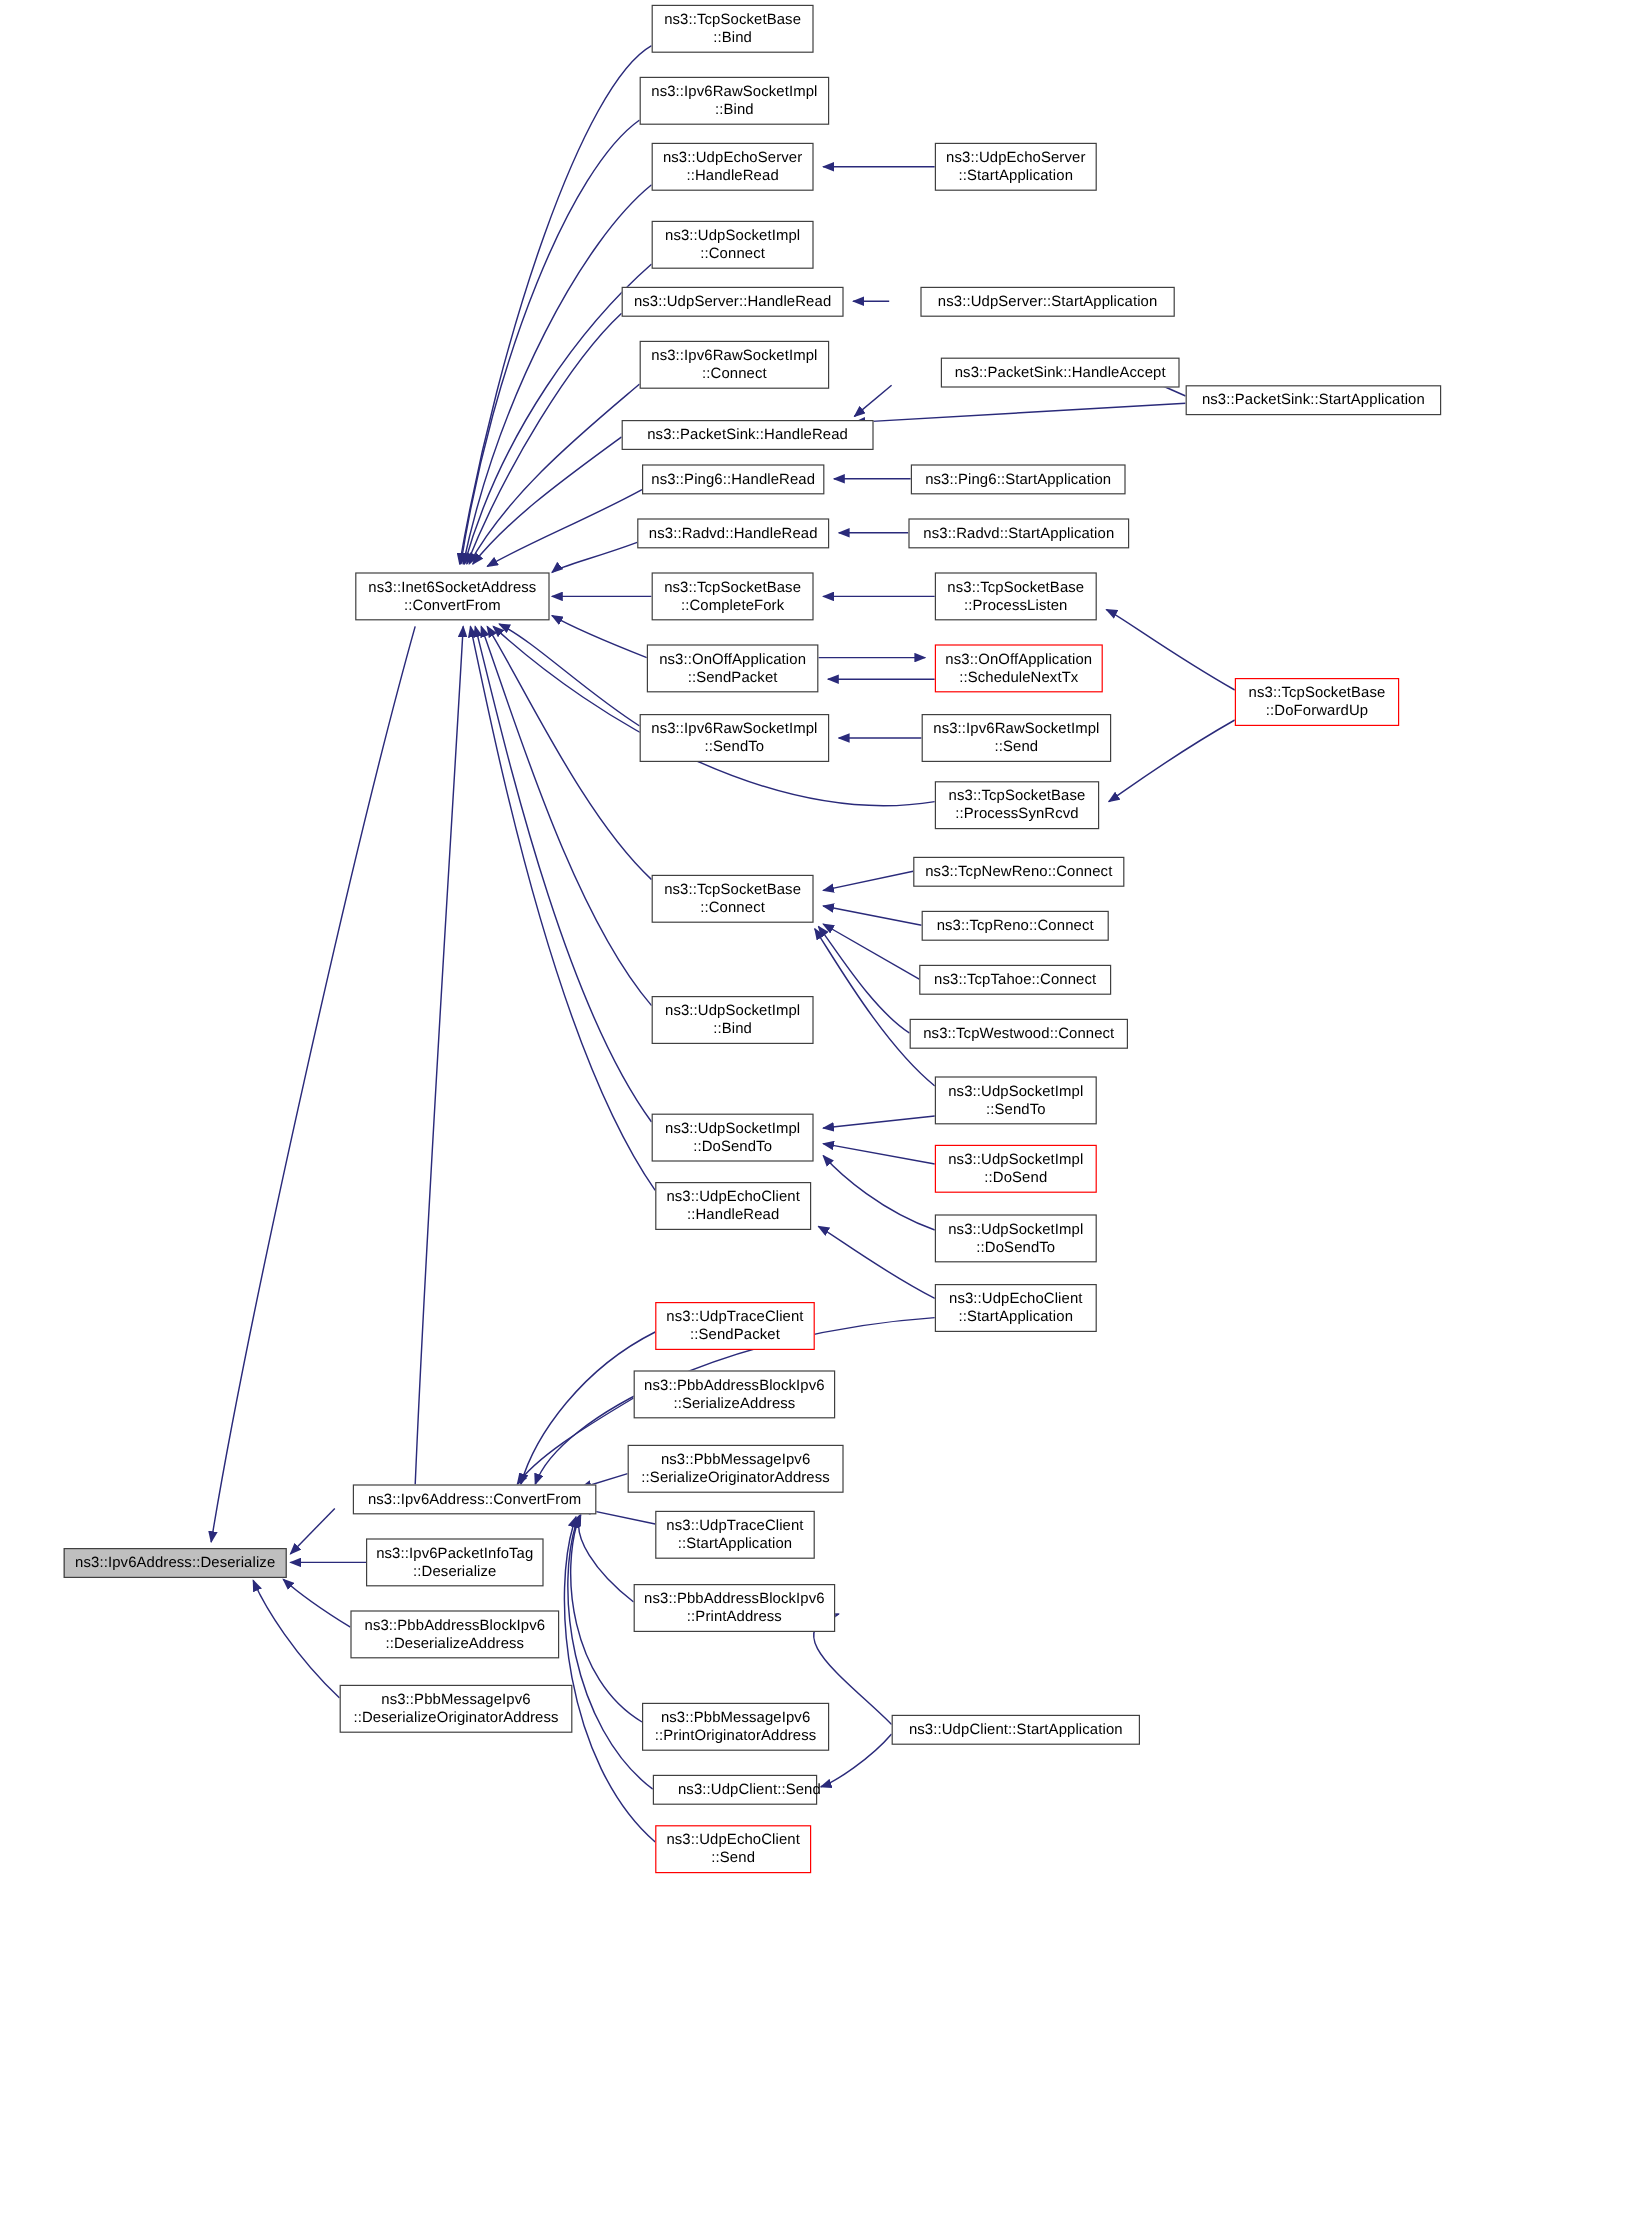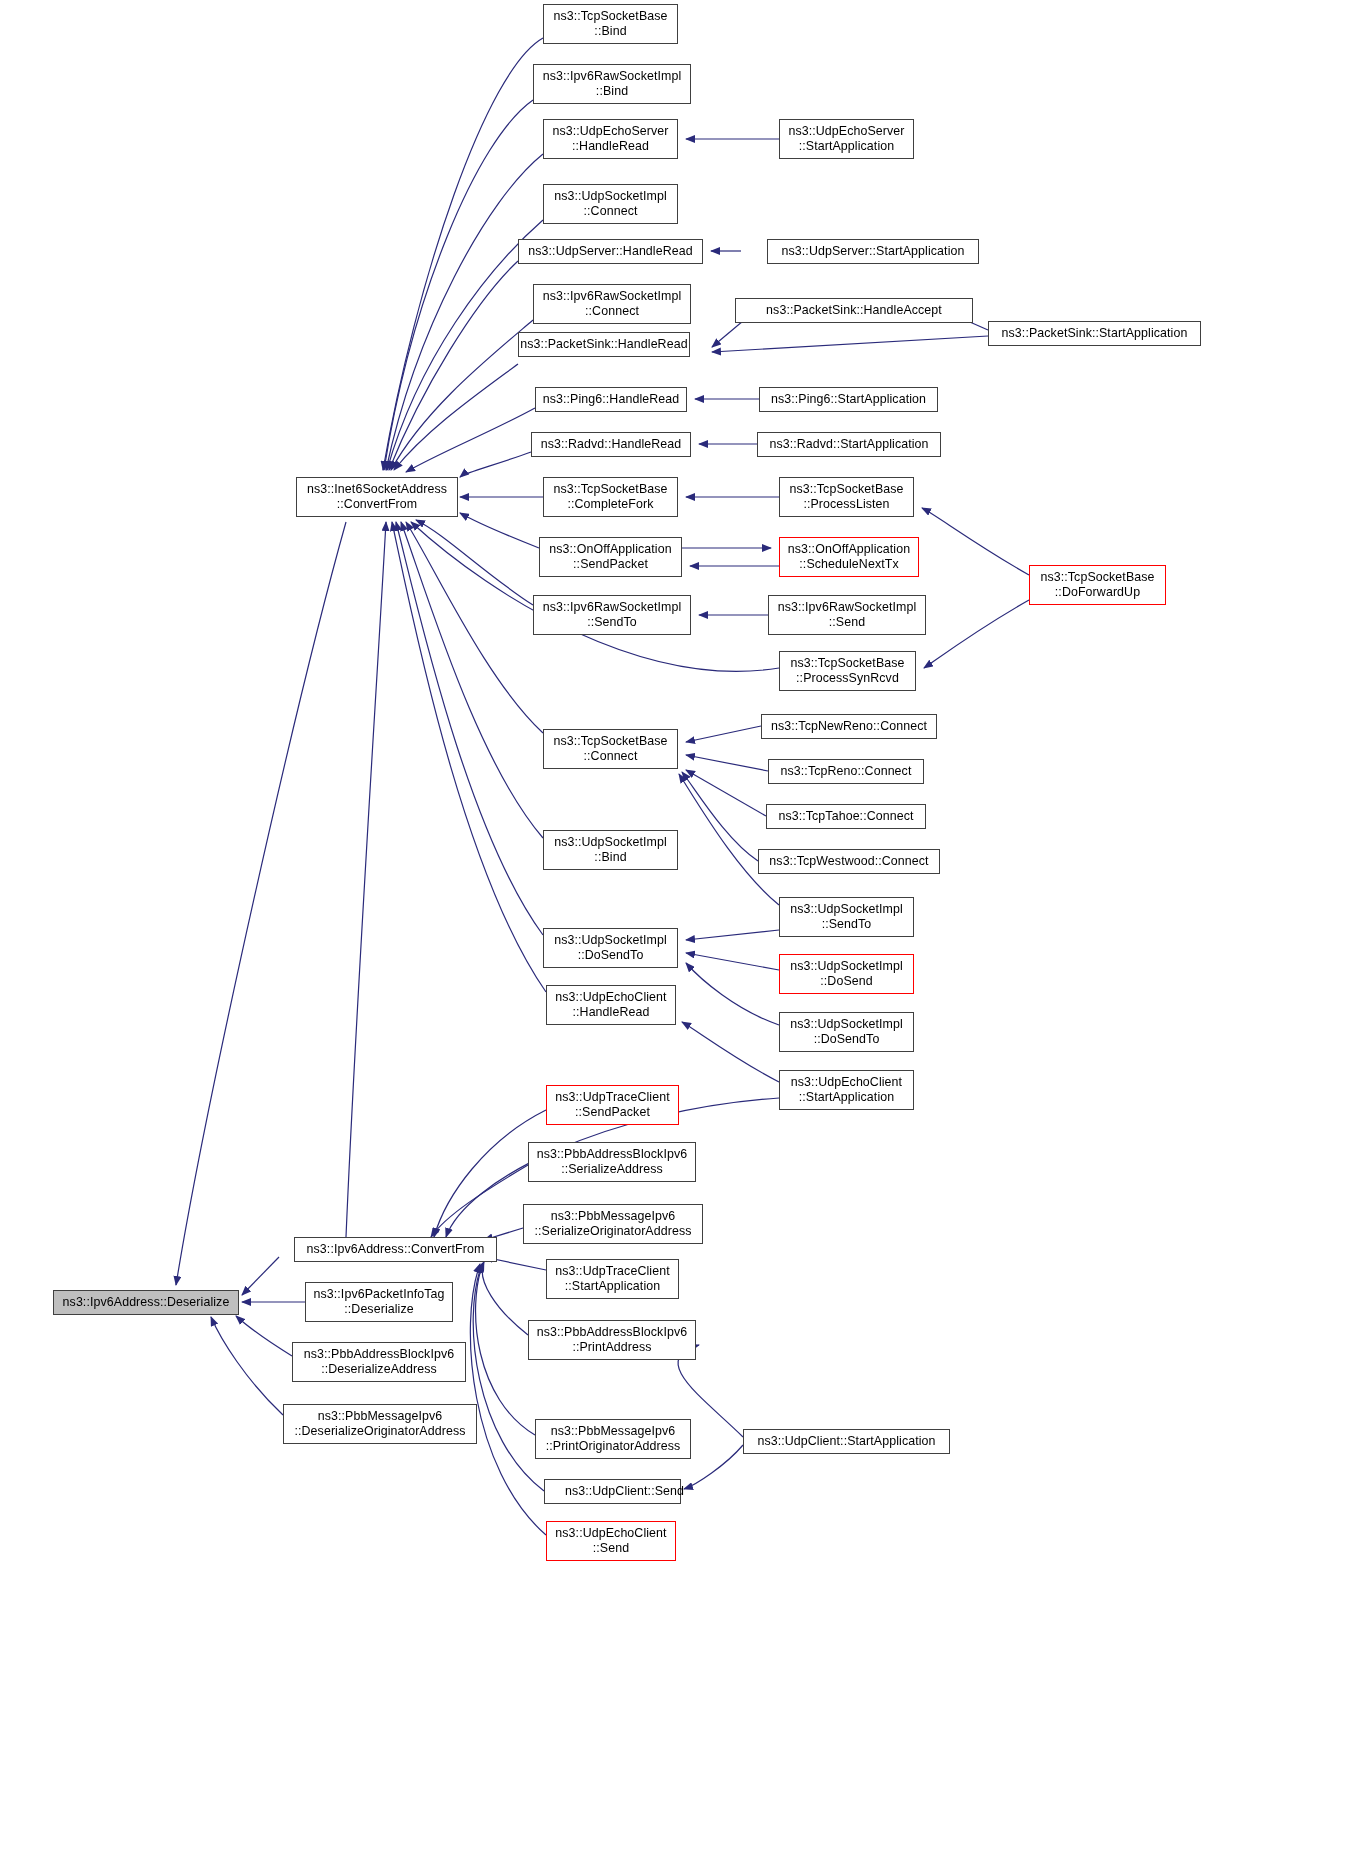--- a/index.html
+++ b/index.html
@@ -124,23 +124,23 @@
       <div class="node" style="left: 497px; top: 119px; width: 135px; height: 40px;">ns3::UdpEchoServer
 ::HandleRead</div>
       <div class="node" style="left: 733px; top: 119px; width: 135px; height: 40px;">ns3::UdpEchoServer
 ::StartApplication</div>
       <div class="node" style="left: 497px; top: 184px; width: 135px; height: 40px;">ns3::UdpSocketImpl
 ::Connect</div>
       <div class="node" style="left: 472px; top: 239px; width: 185px; height: 25px;">ns3::UdpServer::HandleRead</div>
       <div class="node" style="left: 721px; top: 239px; width: 212px; height: 25px;">ns3::UdpServer::StartApplication</div>
       <div class="node" style="left: 487px; top: 284px; width: 158px; height: 40px;">ns3::Ipv6RawSocketImpl
 ::Connect</div>
-      <div class="node" style="left: 689px; top: 298px; width: 238px; height: 25px; text-align: right;">ns3::PacketSink::HandleAccept</div>
+      <div class="node" style="left: 738px; top: 298px; width: 199px; height: 25px; text-align: right;">ns3::PacketSink::HandleAccept</div>
       <div class="node" style="left: 942px; top: 321px; width: 213px; height: 25px;">ns3::PacketSink::StartApplication</div>
-      <div class="node" style="left: 472px; top: 332px; width: 172px; height: 25px;">ns3::PacketSink::HandleRead</div>
+      <div class="node" style="left: 472px; top: 350px; width: 210px; height: 25px;">ns3::PacketSink::HandleRead</div>
       <div class="node" style="left: 489px; top: 387px; width: 152px; height: 25px;">ns3::Ping6::HandleRead</div>
       <div class="node" style="left: 713px; top: 387px; width: 179px; height: 25px;">ns3::Ping6::StartApplication</div>
       <div class="node" style="left: 485px; top: 432px; width: 160px; height: 25px;">ns3::Radvd::HandleRead</div>
       <div class="node" style="left: 711px; top: 432px; width: 184px; height: 25px;">ns3::Radvd::StartApplication</div>
       <div class="node" style="left: 250px; top: 477px; width: 162px; height: 40px;">ns3::Inet6SocketAddress
 ::ConvertFrom</div>
       <div class="node" style="left: 497px; top: 477px; width: 135px; height: 40px;">ns3::TcpSocketBase
 ::CompleteFork</div>
       <div class="node" style="left: 733px; top: 477px; width: 135px; height: 40px;">ns3::TcpSocketBase
 ::ProcessListen</div>

